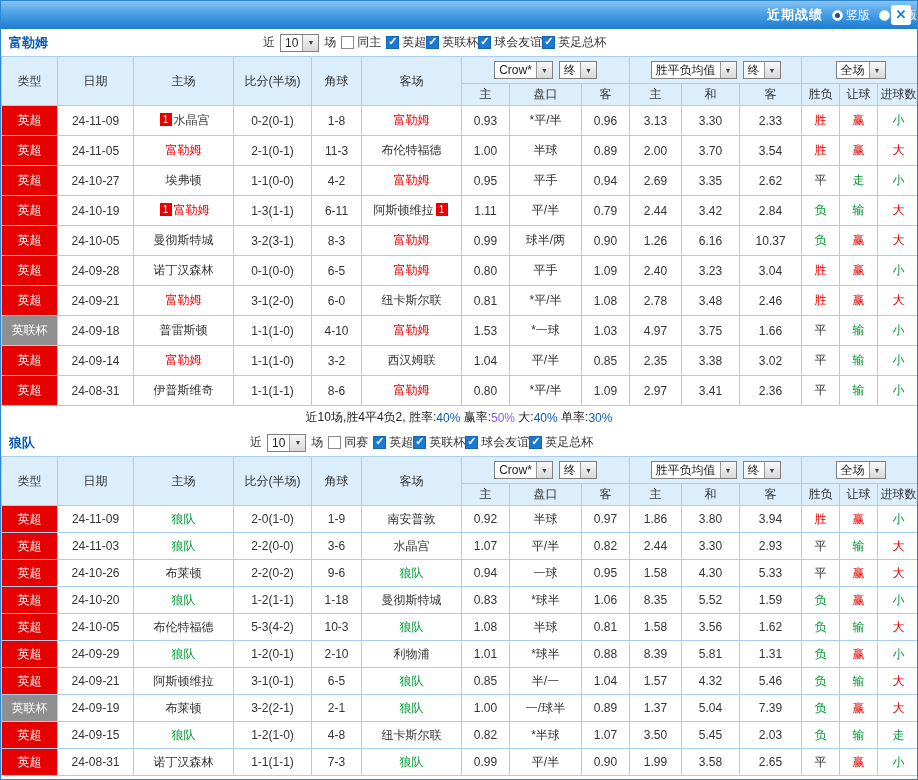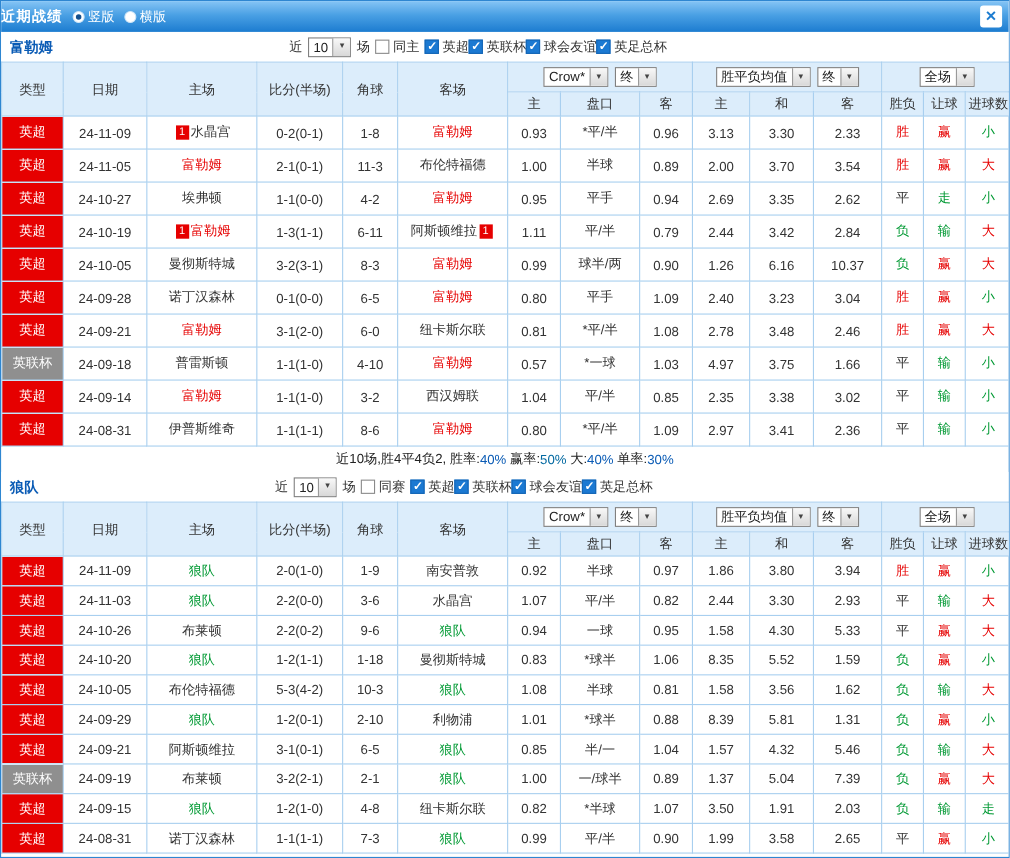--- a/index.html
+++ b/index.html
@@ -1,20 +1,20 @@
 <!DOCTYPE html>
 <html><head>
 <meta charset="utf-8">
 <style>
   body{margin:0;background:#fff}
   .app{width:918px;height:780px;box-sizing:border-box;border:1px solid #2e86d1;background:#fff;
        font-family:"Liberation Sans",sans-serif;overflow:hidden}
   
   .titlebar{height:28px;background:linear-gradient(180deg,#85c4f5 0%,#4aa0e4 45%,#1c7cd0 100%);
-            position:relative;display:flex;align-items:center;justify-content:flex-start}
+            position:relative;display:flex;align-items:center;justify-content:flex-end}
   .tb-center{display:flex;align-items:center;gap:9px}
   .tb-title{color:#fff;font-size:13px;font-weight:bold;letter-spacing:1px}
   .radio-wrap{display:inline-flex;align-items:center;gap:3px;cursor:pointer}
   .radio{width:11px;height:11px;border-radius:50%;background:#fff;border:1px solid #cfe6f8;
          box-sizing:border-box;position:relative;display:inline-block}
   .radio.on::after{content:"";position:absolute;left:2px;top:2px;width:5px;height:5px;border-radius:50%;background:#14508e}
   .radio-label{color:#fff;font-size:12px}
   .close-btn{position:absolute;right:6px;top:4px;width:20px;height:20px;background:#fff;color:#1c7cd0;
              font-size:13px;font-weight:bold;text-align:center;line-height:20px;border-radius:3px;cursor:pointer}
   
@@ -44,21 +44,21 @@
   .blue{color:#1e82d2}
   .rs.w{color:#e60000}
   .rs.l{color:#009933}
   .rs.d{color:#333}
   .card{display:inline-block;min-width:10px;height:13px;line-height:13px;background:#e60000;color:#fff;
         font-size:10px;padding:0 1px;margin:0 2px;vertical-align:1px}
   
   .sec-foot{height:23px;display:flex;align-items:center;justify-content:center;font-size:12px;color:#222}
   .compact .sec-foot{height:27px}
   .fseg{white-space:pre}
-  .fseg.red{color:#0369a1}
+  .fseg.red{color:#8b5cf6}
   .fseg.blue{color:#0a5bb5}
 </style>
 </head>
 <body>
 
 <div class="app">
   <div class="titlebar">
     <div class="tb-center">
       <span class="tb-title">近期战绩</span>
       <span class="radio-wrap">
@@ -279,21 +279,21 @@
               <td class="rs w">赢</td>
               <td class="rs w">大</td>
             </tr>
             <tr>
               <td class="lg" style="background: rgb(143, 143, 143);">英联杯</td>
               <td class="dt">24-09-18</td>
               <td class="tm"><span>普雷斯顿</span></td>
               <td class="sc">1-1(1-0)</td>
               <td class="cn">4-10</td>
               <td class="tm"><span style="color: rgb(230, 0, 0);">富勒姆</span></td>
-              <td class="od">0.57</td>
+              <td class="od">1.53</td>
               <td class="od">*一球</td>
               <td class="od">1.03</td>
               <td class="od">4.97</td>
               <td class="od blue">3.75</td>
               <td class="od">1.66</td>
               <td class="rs d">平</td>
               <td class="rs l">输</td>
               <td class="rs l">小</td>
             </tr>
             <tr>
@@ -571,21 +571,21 @@
               <td class="lg" style="background: rgb(230, 0, 0);">英超</td>
               <td class="dt">24-09-15</td>
               <td class="tm"><span style="color: rgb(0, 153, 51);">狼队</span></td>
               <td class="sc">1-2(1-0)</td>
               <td class="cn">4-8</td>
               <td class="tm"><span>纽卡斯尔联</span></td>
               <td class="od">0.82</td>
               <td class="od">*半球</td>
               <td class="od">1.07</td>
               <td class="od">3.50</td>
-              <td class="od blue">1.91</td>
+              <td class="od blue">5.45</td>
               <td class="od">2.03</td>
               <td class="rs l">负</td>
               <td class="rs l">输</td>
               <td class="rs l">走</td>
             </tr>
             <tr>
               <td class="lg" style="background: rgb(230, 0, 0);">英超</td>
               <td class="dt">24-08-31</td>
               <td class="tm"><span>诺丁汉森林</span></td>
               <td class="sc">1-1(1-1)</td>

